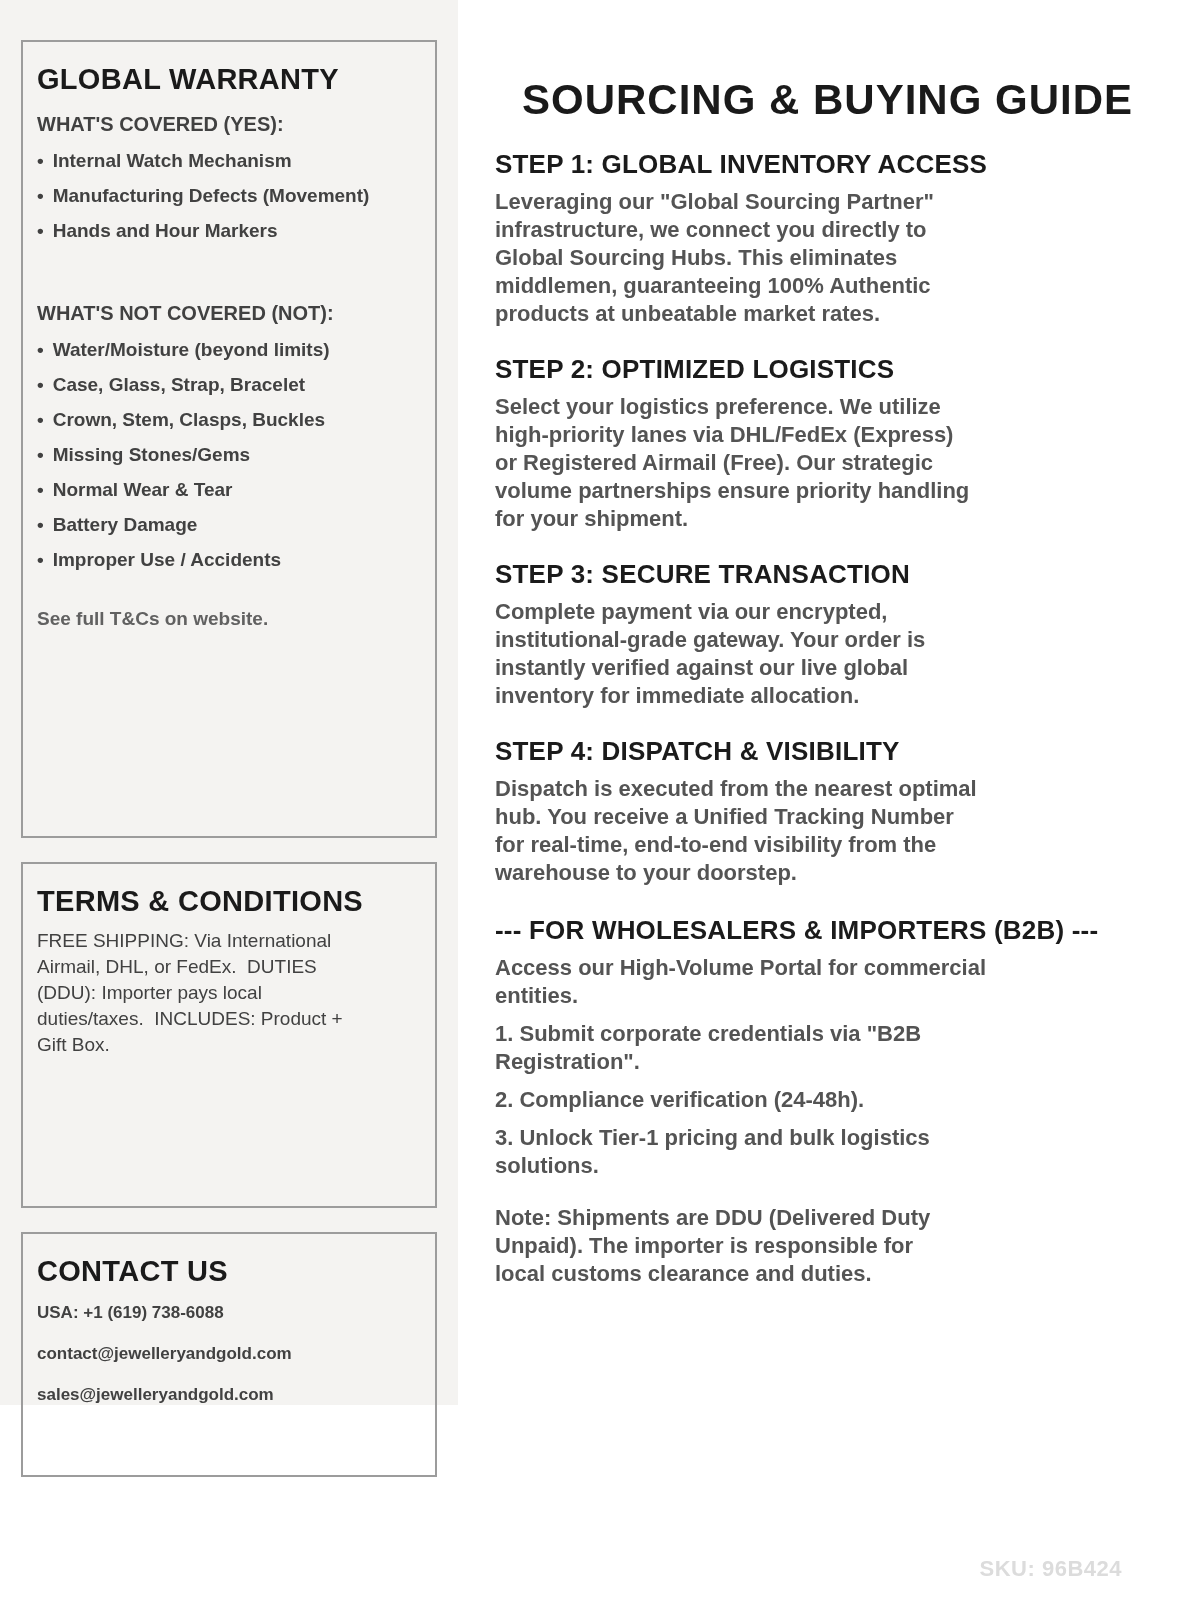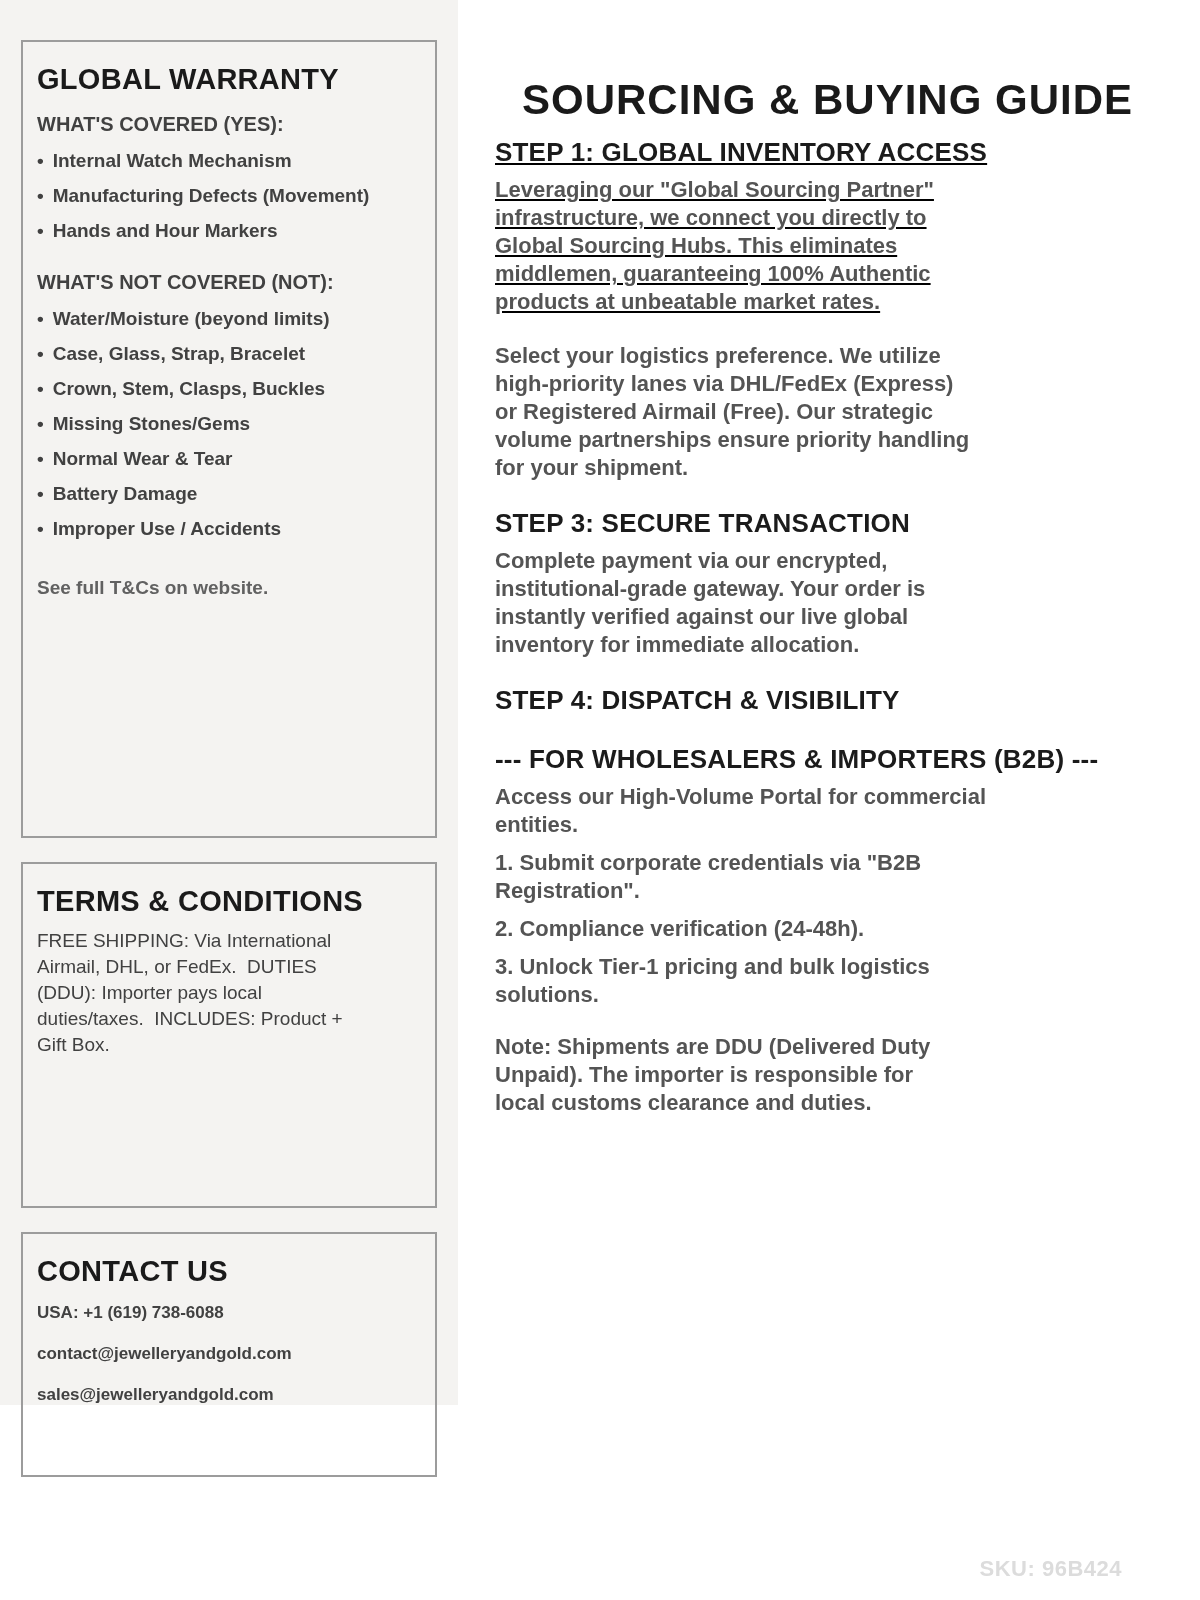--- a/index.html
+++ b/index.html
@@ -33,21 +33,21 @@
     font-weight:bold;
     color:var(--title-text,#1a1a1a);
     letter-spacing:0.3px;
   }
   .side-subhead{
     margin:16px 0 0 0;
     font-size:20px;line-height:24px;
     font-weight:bold;
     color:var(--sidebar-text,#414141);
   }
-  .side-subhead.second{margin-top:29px;}
+  .side-subhead.second{margin-top:60px;}
   ul.side-list{list-style:none;margin:6px 0 0 0;padding:0;}
   .bullet-row{
     display:flex;align-items:baseline;
     margin-top:15px;
     font-size:19px;line-height:20px;
     font-weight:bold;
     color:var(--sidebar-text,#414141);
   }
   .bullet-row .dot{flex:0 0 auto;margin-right:9px;font-size:19px;}
   .footnote{
@@ -80,21 +80,21 @@
   }
   .main h1{
     margin:60px 0 0 0;
     text-align:center;
     font-size:42px;line-height:48px;
     font-weight:bold;
     letter-spacing:1px;
     color:var(--title-text,#1a1a1a);
   }
   .step{margin-top:26px;}
-  .step:first-of-type{margin-top:13px;text-decoration:underline;}
+  .step:first-of-type{margin-top:25px;}
   .step-heading{
     margin:0;
     font-size:26px;line-height:31px;
     font-weight:bold;
     color:var(--heading-text,#1b1b1b);
     letter-spacing:0.2px;
   }
   .step-body{
     margin:8px 0 0 0;
     font-size:22px;line-height:28px;
@@ -219,37 +219,42 @@
         <section class="step">
           <h2 class="step-heading">STEP 1: GLOBAL INVENTORY ACCESS</h2>
           <p class="step-body">Leveraging our "Global Sourcing Partner"
 infrastructure, we connect you directly to
 Global Sourcing Hubs. This eliminates
 middlemen, guaranteeing 100% Authentic
 products at unbeatable market rates.</p>
         </section>
 
         <section class="step">
+          <h2 class="step-heading">STEP 2: OPTIMIZED LOGISTICS</h2>
           <p class="step-body">Select your logistics preference. We utilize
 high-priority lanes via DHL/FedEx (Express)
 or Registered Airmail (Free). Our strategic
 volume partnerships ensure priority handling
 for your shipment.</p>
         </section>
 
         <section class="step">
           <h2 class="step-heading">STEP 3: SECURE TRANSACTION</h2>
           <p class="step-body">Complete payment via our encrypted,
 institutional-grade gateway. Your order is
 instantly verified against our live global
 inventory for immediate allocation.</p>
         </section>
 
         <section class="step">
           <h2 class="step-heading">STEP 4: DISPATCH &amp; VISIBILITY</h2>
+          <p class="step-body">Dispatch is executed from the nearest optimal
+hub. You receive a Unified Tracking Number
+for real-time, end-to-end visibility from the
+warehouse to your doorstep.</p>
         </section>
       </div>
 
     <h2 class="b2b-heading">--- FOR WHOLESALERS &amp; IMPORTERS (B2B) ---</h2>
     <p class="step-body">Access our High-Volume Portal for commercial
 entities.</p>
     <div>
 
         <p class="step-body b2b-item">1. Submit corporate credentials via "B2B
 Registration".</p>

